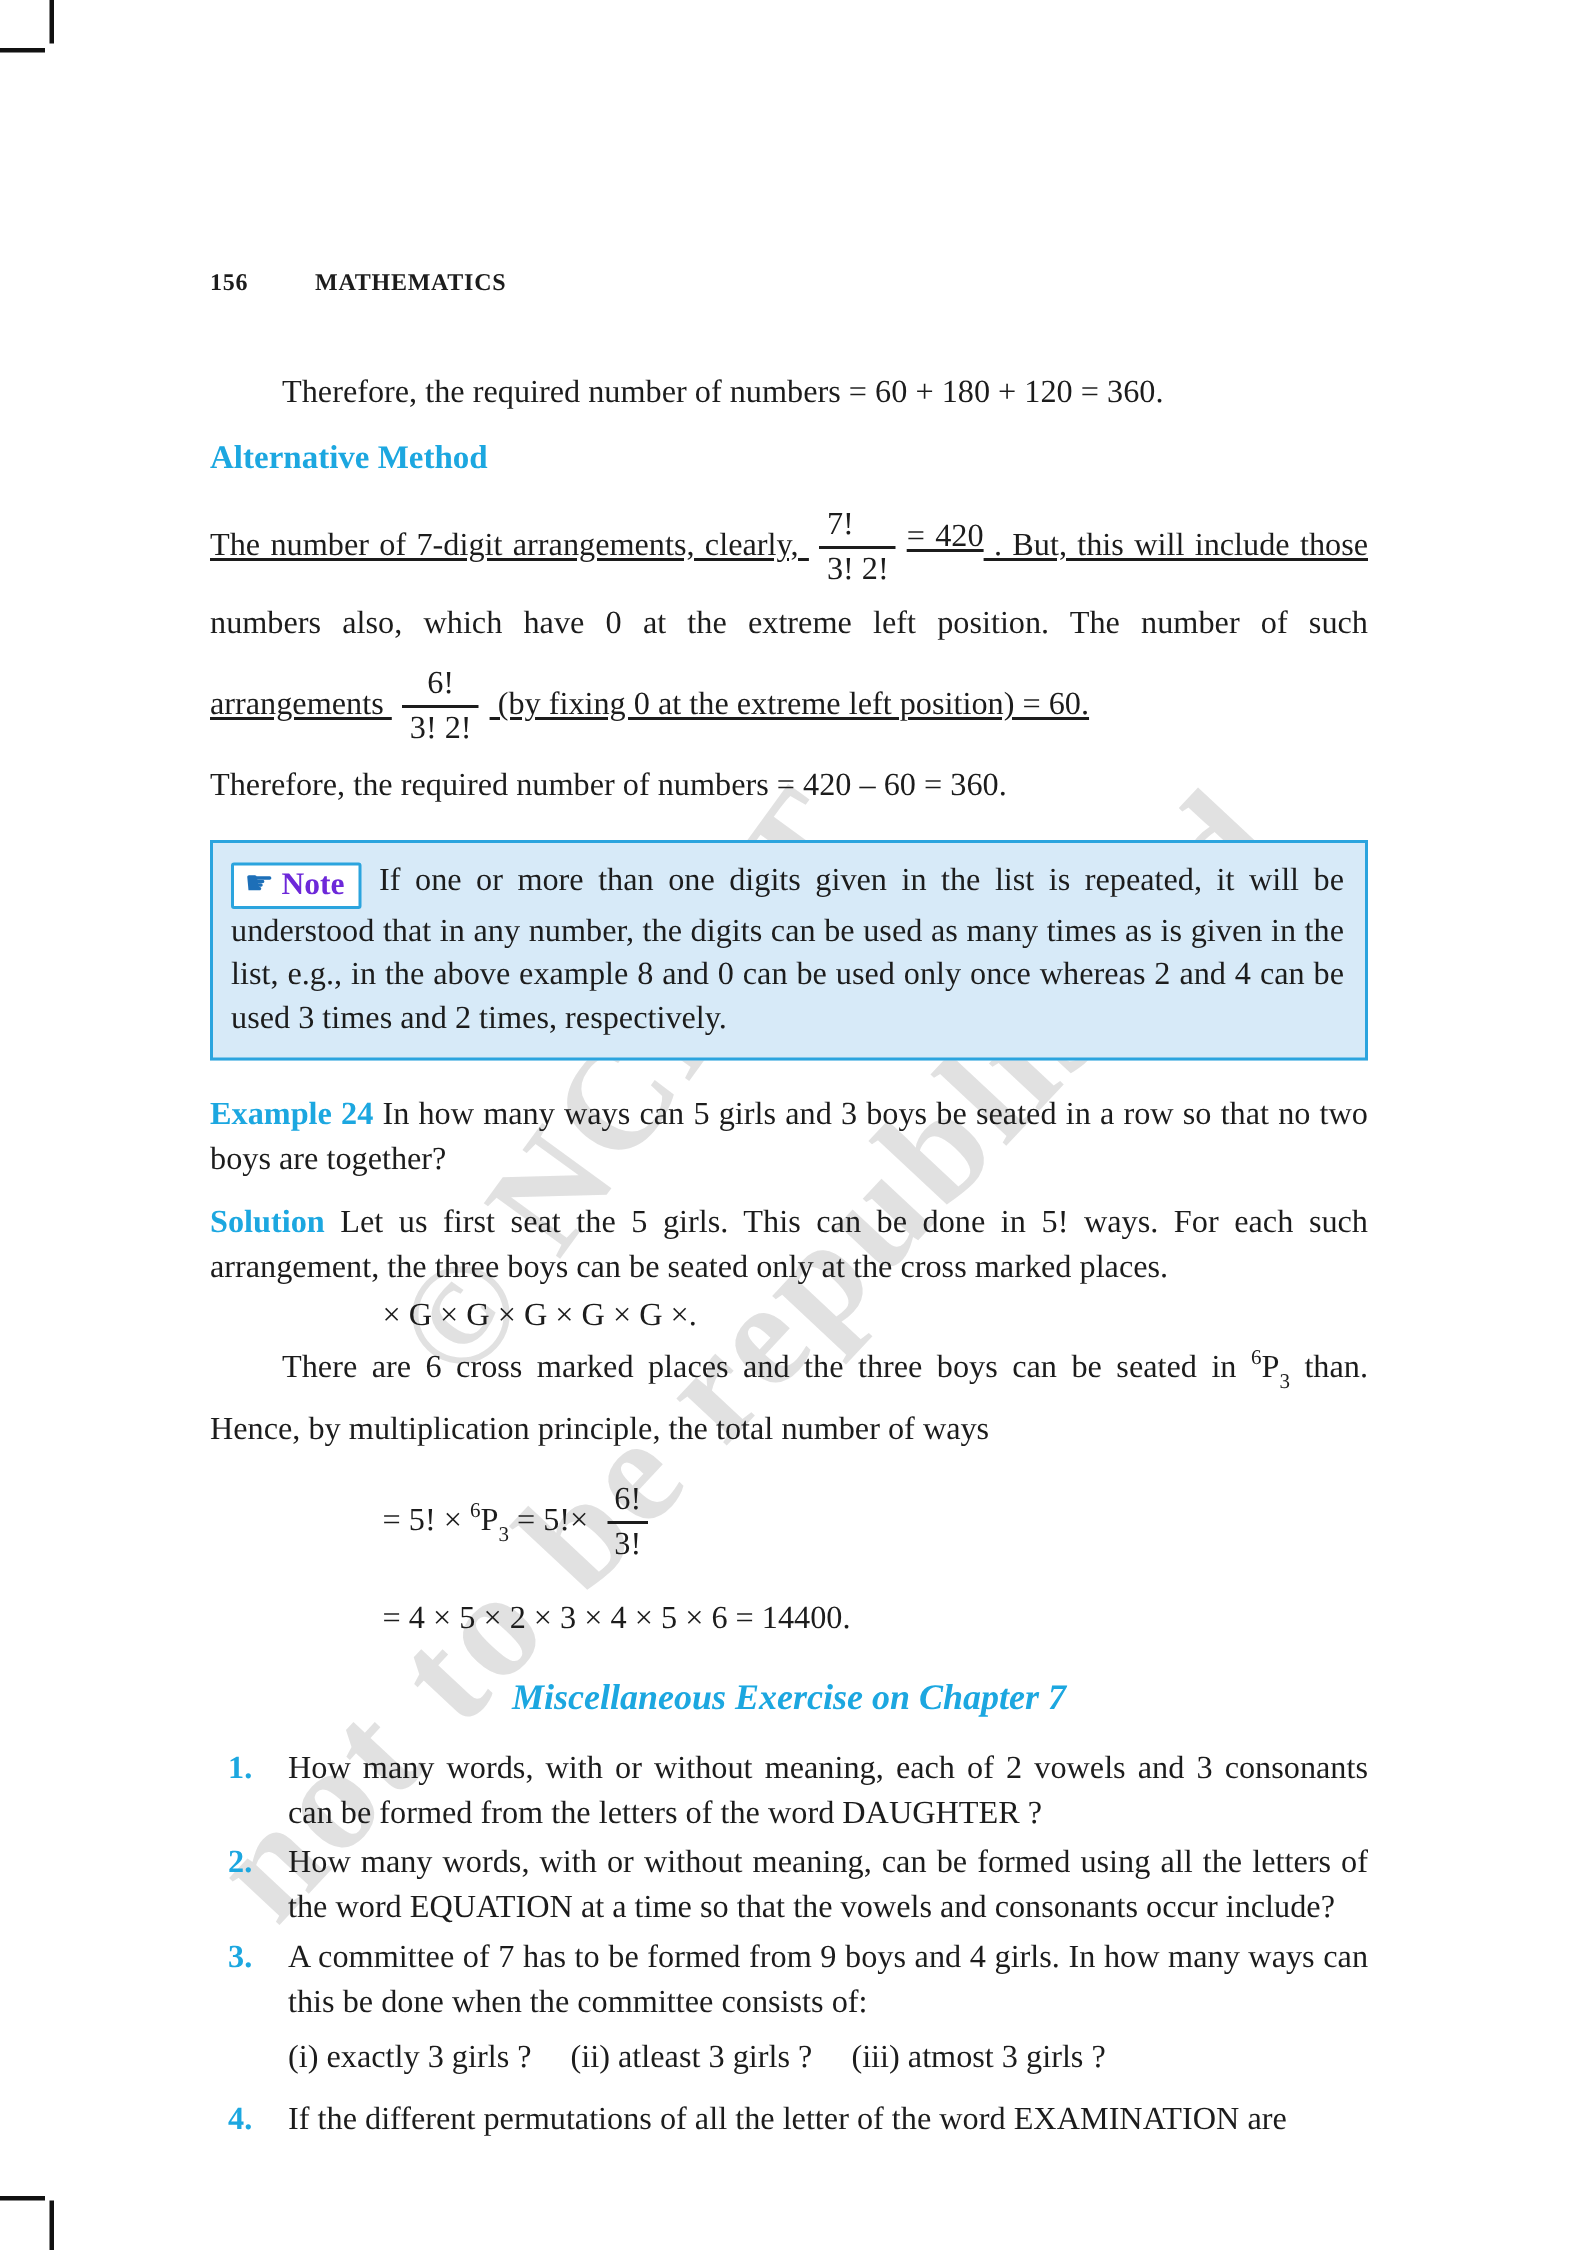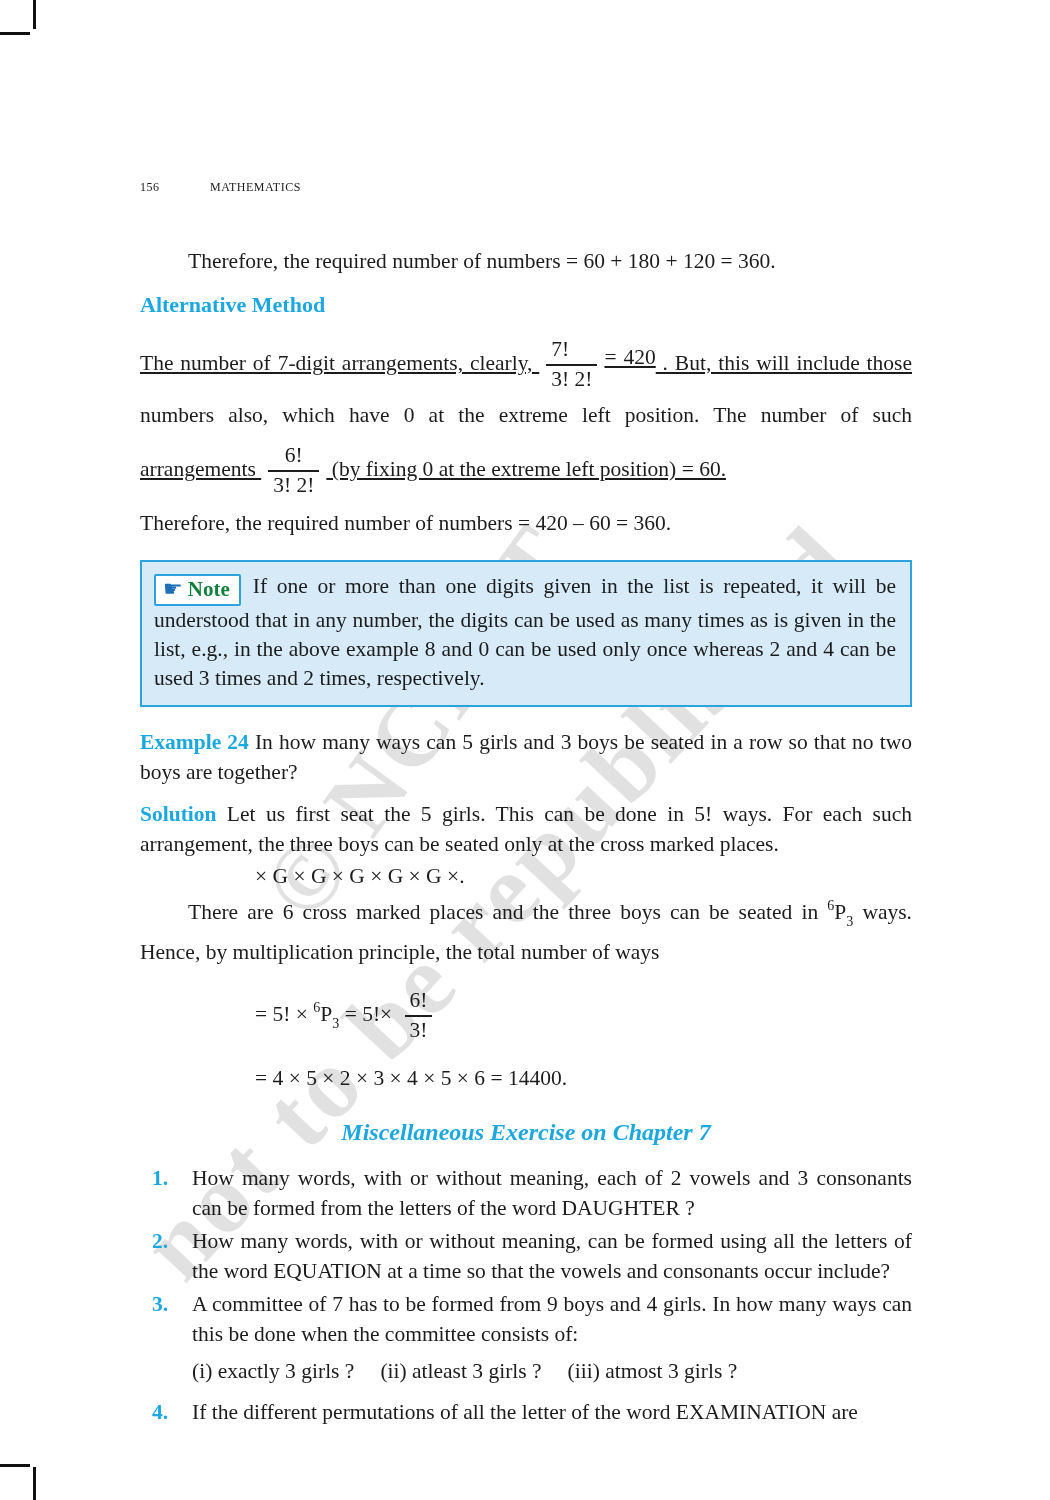--- a/index.html
+++ b/index.html
@@ -23,21 +23,21 @@
     font-weight:bold;
     white-space:nowrap;
     transform-origin:left center;
     letter-spacing:4px;
   }
   .wm1{left:285px;top:850px;font-size:96px;transform:rotate(-54deg);}
   .wm2{left:160px;top:1205px;font-size:100px;transform:rotate(-47deg);}
   
   .runhead{
     position:absolute;left:140px;top:180px;z-index:2;
-    font-size:12px;letter-spacing:0.5px;
+    font-size:16px;letter-spacing:0.5px;font-weight:bold;
   }
   .runhead .pagenum{display:inline-block;width:70px;}
   
   .main{
     position:absolute;left:140px;top:246px;width:772px;z-index:1;
     font-size:21.5px;line-height:30px;
   }
   .indent{text-indent:48px;}
   .just{text-align:justify;}
   .justlast{text-align:justify;text-align-last:justify;}
@@ -67,21 +67,21 @@
     background:#ffffff;
     border:2px solid #2ba4de;
     border-radius:2px;
     padding:0 9px 2px 7px;
     margin-right:12px;
     line-height:25px;
     vertical-align:-3px;
     white-space:nowrap;
   }
   .notebadge .hand{font-family:"DejaVu Sans", sans-serif;color:#1d6fb8;font-size:22px;margin-right:5px;}
-  .notebadge .nlabel{color:#15803d;font-weight:bold;font-size:21px;}
+  .notebadge .nlabel{color:#6d28d9;font-weight:bold;font-size:21px;}
   .para-ex{margin-top:20px;}
   .para-sol{margin-top:12px;}
   .crossline{margin-top:2px;padding-left:115px;}
   .sup{font-size:14px;vertical-align:9px;}
   .sub{font-size:14px;vertical-align:-7px;}
   .eqblock{margin-left:115px;margin-top:10px;}
   .eqline1{line-height:62px;}
   .eqline2{margin-top:8px;line-height:30px;}
   .h-misc{
     margin:24px 0 16px 0;
@@ -145,21 +145,21 @@
       <span class="accent c-accent">Example 24</span><span> In how many ways can 5 girls and 3 boys be seated in a row so that no two boys are together?</span>
     </p>
 
     <p class="para-sol just">
       <span class="accent c-accent">Solution</span><span> Let us first seat the 5 girls. This can be done in 5! ways. For each such arrangement, the three boys can be seated only at the cross marked places.</span>
     </p>
 
     <div class="crossline">× G × G × G × G × G ×.</div>
 
     <p class="indent just">
-      <span>There are 6 cross marked places and the three boys can be seated in </span><span class="sup">6</span><span>P</span><span class="sub">3</span><span> ways. </span><span>Hence, by multiplication principle,  the total number of ways</span>
+      <span>There are 6 cross marked places and the three boys can be seated in </span><span class="sup">6</span><span>P</span><span class="sub">3</span><span> than. </span><span>Hence, by multiplication principle,  the total number of ways</span>
     </p>
 
     <div class="eqblock">
       <div class="eqline1">
         <span class="txt">= 5! × </span><span class="sup">6</span><span>P</span><span class="sub">3</span><span class="txt"> =  5!× </span><span class="frac"><span class="num">6!</span><span class="den">3!</span></span>
       </div>
       <div class="eqline2">= 4 × 5 × 2 × 3 × 4 × 5 × 6  = 14400.</div>
     </div>
 
     <div class="h-misc c-accent">Miscellaneous Exercise on Chapter 7</div>

